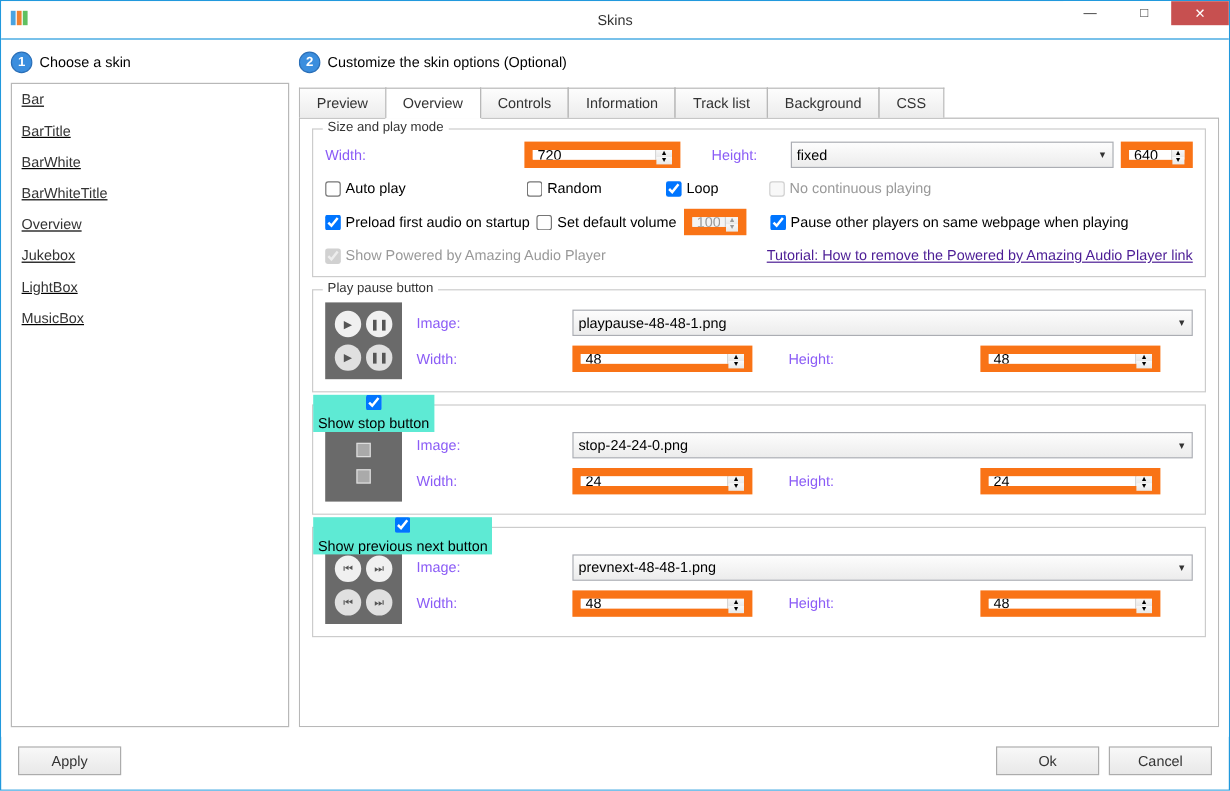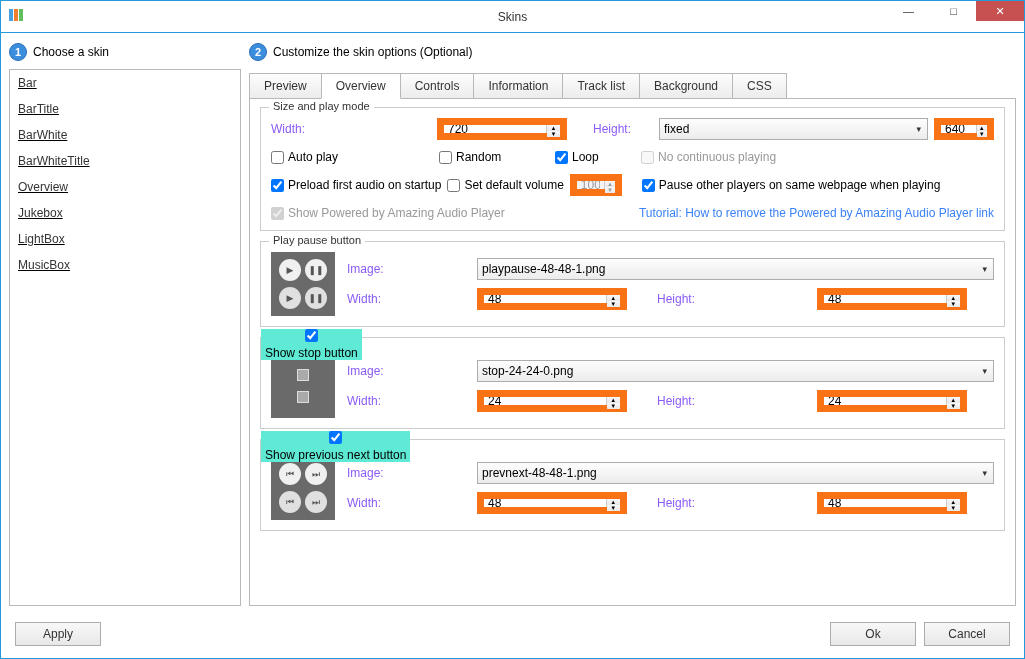--- a/index.html
+++ b/index.html
@@ -32,21 +32,21 @@
 .label { color: #8b5cf6; min-width: 52px; }
 .spinner { display: flex; align-items: stretch; border: 7px solid #f97316; height: 22px; background: #fff; }
 .spinner input { border: none; padding: 0 4px; outline: none; width: 100%; }
 .spinner-btns { display: flex; flex-direction: column; width: 16px; border-left: 1px solid #ccc; }
 .spinner-btn { flex: 1; display: flex; align-items: center; justify-content: center; font-size: 6px; background: linear-gradient(#f8f8f8,#e8e8e8); cursor: pointer; }
 .select { border: 1px solid #abadb3; height: 22px; background: linear-gradient(#fdfdfd, #ececec); display: flex; align-items: center; padding: 0 4px; position: relative; cursor: pointer; }
 .select::after { content: "▾"; position: absolute; right: 6px; font-size: 9px; color: #333; }
 .checkbox { display: flex; align-items: center; gap: 4px; cursor: pointer; }
 .checkbox input { width: 13px; height: 13px; }
 .disabled { color: #999; }
-.link { color: #3b82f6; cursor: pointer; }
+.link { color: #4c1d95; text-decoration: underline; cursor: pointer; }
 .img-preview { width: 64px; height: 64px; background: #6a6a6a; display: flex; flex-wrap: wrap; align-items: center; justify-content: center; padding: 6px; gap: 4px; flex-shrink: 0; }
 .circ { width: 22px; height: 22px; border-radius: 50%; background: #f0f0f0; display: flex; align-items: center; justify-content: center; color: #555; font-size: 9px; }
 .circ.alt { background: #e0e0e0; }
 .sq { width: 12px; height: 12px; background: #aaa; border: 1px solid #ddd; }
 .stop-preview { display: flex; flex-direction: column; align-items: center; justify-content: center; gap: 10px; }
 .button-row-holder { display: flex; align-items: center; gap: 10px; margin-bottom: 8px; }
 .button-row-holder:last-child { margin-bottom: 0; }
 .footer { display: flex; padding: 8px 14px 12px 14px; justify-content: space-between; }
 .btn { min-width: 86px; height: 24px; border: 1px solid #acacac; background: linear-gradient(#f8f8f8,#e8e8e8); color: #333; cursor: pointer; }
 .footer-right { display: flex; gap: 8px; }

